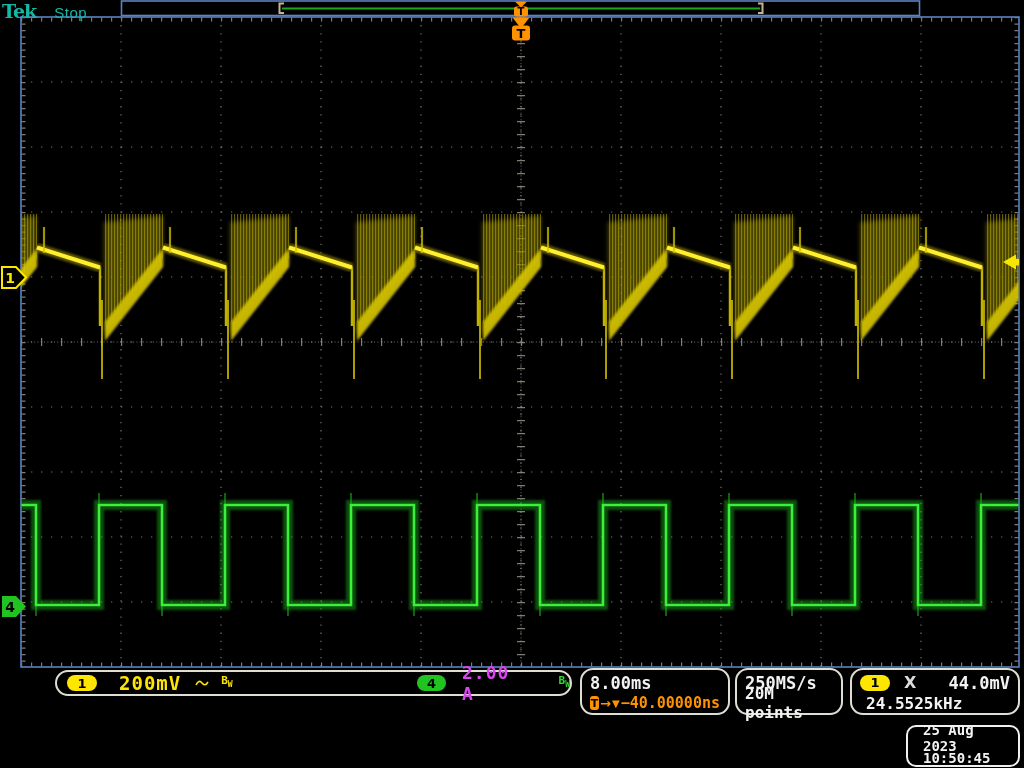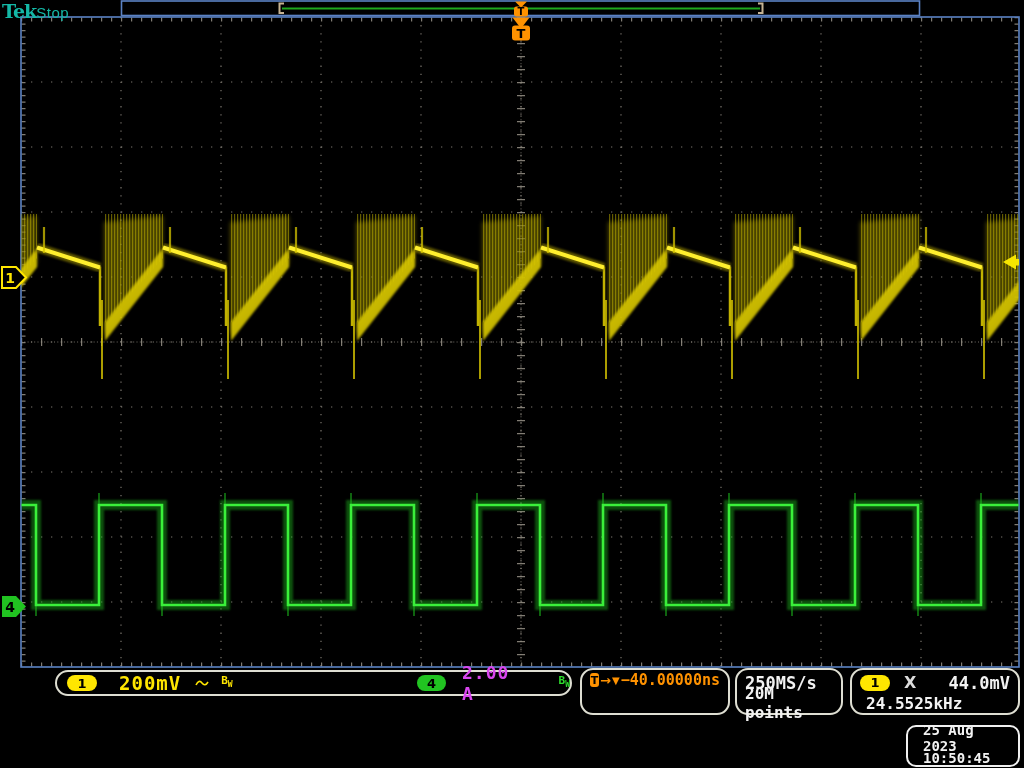--- a/index.html
+++ b/index.html
@@ -1,21 +1,21 @@
 <!DOCTYPE html>
 <html><head>
 <meta charset="utf-8">
 <style>
   html,body{margin:0;padding:0;background:#000;width:1024px;height:768px;overflow:hidden;}
   body{font-family:"DejaVu Sans Mono", monospace;position:relative;}
   #screen{position:absolute;left:0;top:0;width:1024px;height:768px;}
   .ovl{position:absolute;z-index:5;}
   #logo{left:2px;top:0;color:#14b8a6;display:flex;align-items:baseline;}
   #logo .tek{font-family:"DejaVu Serif",serif;font-weight:bold;font-size:19px;letter-spacing:-1px;}
-  #logo .stop{font-family:"Liberation Sans",sans-serif;font-size:15px;margin-left:0;letter-spacing:.5px;}
+  #logo .stop{font-family:"Liberation Sans",sans-serif;font-size:15px;margin-left:18px;letter-spacing:.5px;}
   .rbox{position:absolute;background:#000;border:2px solid #deded2;border-radius:13px;box-sizing:border-box;z-index:5;}
   #box-ch{left:55px;top:670px;width:517px;height:26px;}
   #box-horiz{left:580px;top:668px;width:150px;height:47px;}
   #box-acq{left:735px;top:668px;width:108px;height:47px;}
   #box-trig{left:850px;top:668px;width:170px;height:47px;}
   #box-date{left:906px;top:725px;width:114px;height:42px;border-color:#f0f0f0;border-radius:10px;}
   .badge{display:inline-flex;align-items:center;justify-content:center;width:30px;height:16px;
          border-radius:9px;color:#000;font-weight:bold;font-size:13px;font-family:"DejaVu Sans",sans-serif;}
   .b-yel{background:#ffe600;}
   .b-grn{background:#21c321;}
@@ -236,20 +236,21 @@
     <span class="bw c-yel"><span>B</span><sub>W</sub></span>
   </div>
   <div class="grp ch4-grp">
     <span class="badge b-grn">4</span>
     <span class="v-grn">2.00 A</span>
     <span class="bw c-grn" style="margin-left:28px"><span>B</span><sub>W</sub></span>
   </div>
 </div>
 
 <div id="box-horiz" class="rbox">
+  <div class="line1">8.00ms</div>
   <div class="line2">
     <span class="tbadge">T</span>
     <span class="org arr">→</span>
     <span class="org tri">▼</span>
     <span class="org delay">−40.00000ns</span>
   </div>
 </div>
 
 <div id="box-acq" class="rbox">
   <div class="line1">250MS/s</div>

